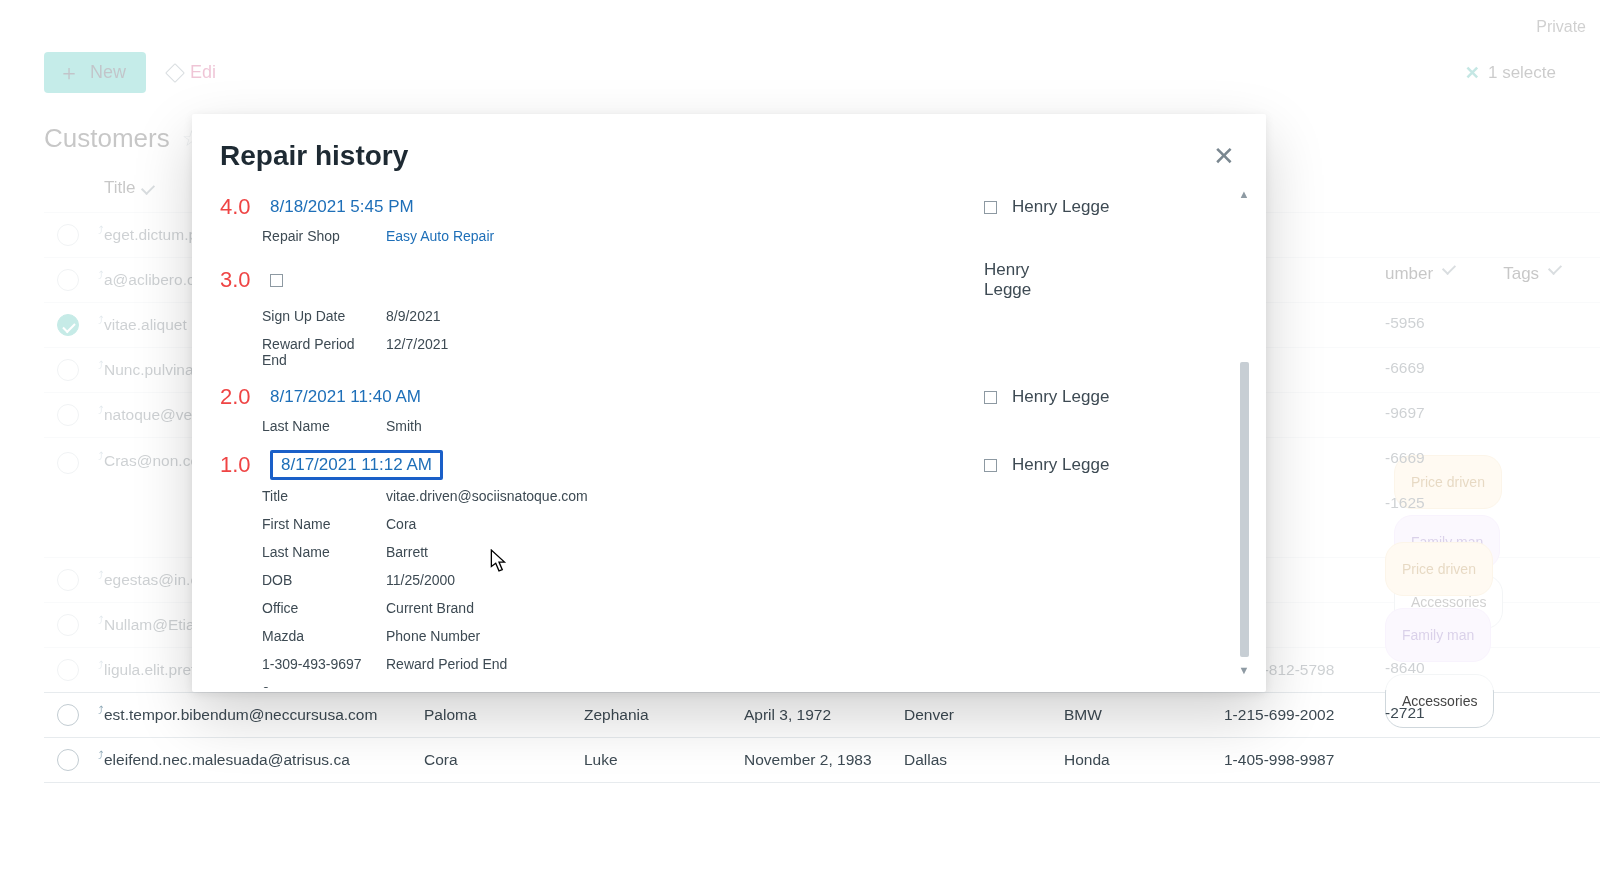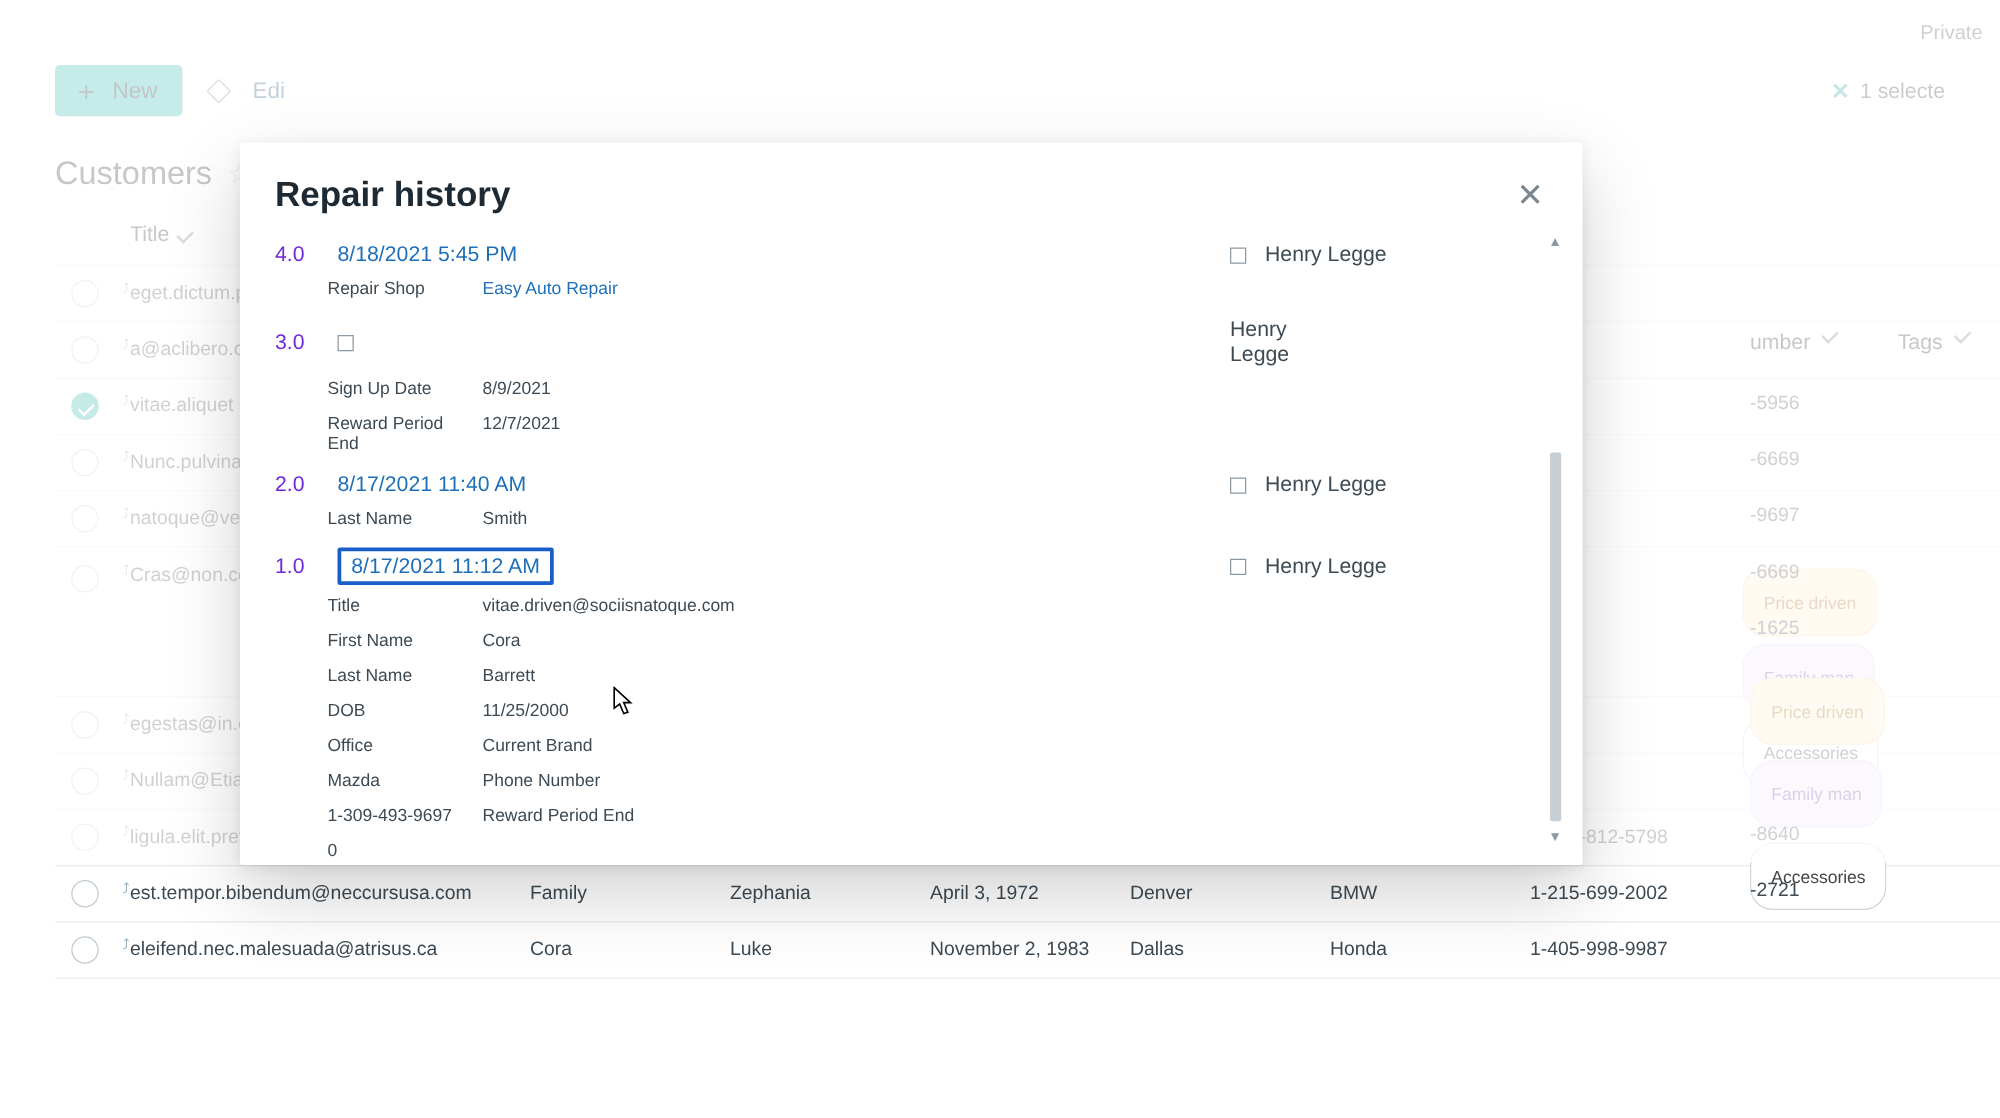--- a/index.html
+++ b/index.html
@@ -15,21 +15,21 @@
 html,body{margin:0;padding:0;font-family:"Segoe UI","Segoe UI Web",Arial,sans-serif;color:var(--text);background:#fff;font-size:15px;}
 *{box-sizing:border-box;}
 #app{width:1600px;height:894px;position:relative;overflow:hidden;}
 
 
 .page{position:absolute;inset:0;padding-top:12px;}
 .topinfo{display:flex;justify-content:flex-end;padding:6px 14px;font-size:16px;color:#444;}
 .toolbar{display:flex;align-items:center;gap:18px;padding:10px 44px 8px;position:relative;}
 .btn-new{display:flex;align-items:center;gap:10px;background:var(--accent);color:#0f172a;border:none;border-radius:4px;font-size:18px;padding:10px 20px 10px 14px;font-weight:500;}
 .btn-new .plus{font-size:22px;line-height:0;}
-.tool-ghost{display:flex;align-items:center;gap:20px;font-size:18px;color:#0c4a6e;background:none;border:none;padding:8px 4px;}
+.tool-ghost{display:flex;align-items:center;gap:8px;font-size:18px;color:#be185d;background:none;border:none;padding:8px 4px;}
 .pencil{width:14px;height:14px;display:inline-block;position:relative;}
 .pencil:before{content:"";position:absolute;inset:0;border:1px solid #6a7a85;transform:rotate(-45deg);border-radius:1px;}
 .toolbar .sel{margin-left:auto;display:flex;align-items:center;gap:8px;font-size:17px;color:#333;}
 .toolbar .sel .x{color:#1a9e93;font-size:18px;font-weight:600;}
 .listhead{display:flex;align-items:center;gap:12px;padding:22px 44px 10px;font-size:26px;color:#222;font-weight:500;}
 .star{font-size:22px;color:#b9c3ca;}
 
 .grid{padding:0 0 0 44px;}
 .grid .head{display:flex;align-items:center;font-size:17px;color:#222;border-bottom:1px solid var(--line);padding:14px 0;}
 .col{flex:0 0 auto;padding-right:12px;}
@@ -68,36 +68,36 @@
 .modal .titlebar h1{margin:0;font-size:28px;font-weight:600;color:#1e2a33;}
 .modal .closex{width:28px;height:28px;display:flex;align-items:center;justify-content:center;border:none;background:none;font-size:26px;color:#7a8790;cursor:pointer;}
 .modal .scroll{position:relative;height:calc(100% - 76px);overflow:hidden;margin:0 6px 0 0;}
 .scroll .sbar{position:absolute;right:8px;top:0;bottom:10px;width:16px;}
 .scroll .sbar .arrow{height:16px;display:flex;align-items:center;justify-content:center;color:#8e9aa3;font-size:11px;user-select:none;}
 .scroll .sbar .track{position:absolute;top:16px;bottom:16px;right:3px;width:9px;}
 .scroll .sbar .thumb{position:absolute;right:0;width:9px;background:#c7ced4;border-radius:2px;}
 
 .body{padding:4px 28px 0;font-size:17px;color:#3d4a53;}
 .vrow{display:grid;grid-template-columns:42px 1fr 20px 220px;align-items:center;column-gap:8px;padding:4px 0;}
-.vnum{font-size:17px;color:#6d28d9;}
+.vnum{font-size:22px;color:#ef4444;}
 .vdate{color:var(--link);}
 .vchk{width:13px;height:13px;border:1px solid #8d99a2;display:inline-block;}
 .vuser{color:#3d4a53;}
 .fields{margin:4px 0 12px 42px;display:grid;grid-template-columns:112px auto;row-gap:3px;column-gap:10px;font-size:14px;color:#3d4a53;gap:12px;}
 .fields .k{color:#3d4a53;}
 .fields .v{color:#3d4a53;}
 .fields .v.link{color:var(--link);}
 
 .focusbox{border:3px solid #1a5fc8;padding:2px 8px;display:inline-block;border-radius:2px;}
 
 
 .cursor{position:absolute;left:298px;top:435px;width:18px;height:24px;pointer-events:none;}
 .cursor svg{display:block;}
 
-.right-hang{position:absolute;right:0;top:248px;width:200px;}
+.right-hang{position:absolute;right:15px;top:248px;width:200px;}
 .right-hang .head{font-size:17px;color:#222;padding:16px 0 16px;}
 .right-hang .cell{height:45px;display:flex;align-items:center;font-size:15.5px;color:#3d4a53;}
 .right-hang .cell.tall{height:120px;align-items:flex-start;padding:14px 0;flex-direction:column;gap:6px;}
 </style>
 </head>
 <body>
 <div id="app">
 
 <div class="page">
   <div class="topinfo">
@@ -252,21 +252,21 @@
             <div class="col c-office"><span>Dallas</span></div>
             <div class="col c-brand"><span>Mazda</span></div>
             <div class="col c-phone"><span>1-102-812-5798</span></div>
             <div class="col c-tags"></div>
           </div>
           <div class="row">
             <div class="col c-select">
               <span class="circle"></span>
             </div>
             <div class="col c-title"><span class="small">⤴</span><span>est.tempor.bibendum@neccursusa.com</span></div>
-            <div class="col c-first"><span>Family</span></div>
+            <div class="col c-first"><span>Paloma</span></div>
             <div class="col c-last"><span>Zephania</span></div>
             <div class="col c-dob"><span>April 3, 1972</span></div>
             <div class="col c-office"><span>Denver</span></div>
             <div class="col c-brand"><span>BMW</span></div>
             <div class="col c-phone"><span>1-215-699-2002</span></div>
             <div class="col c-tags"></div>
           </div>
           <div class="row">
             <div class="col c-select">
               <span class="circle"></span>

